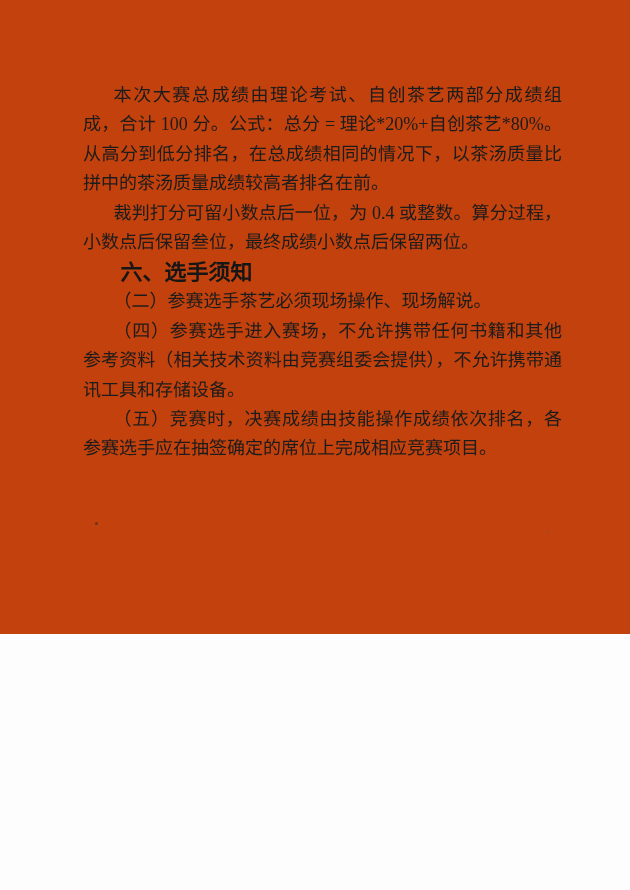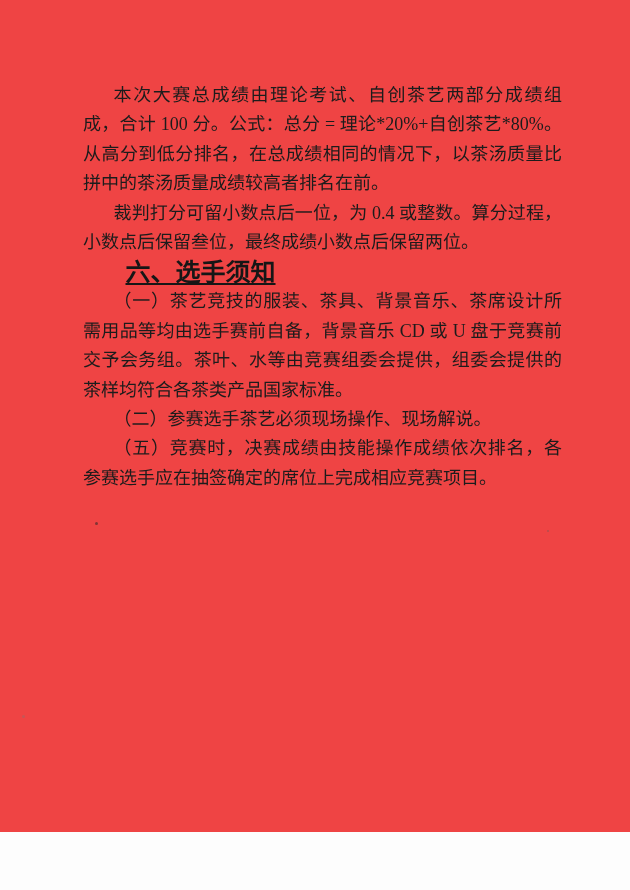--- a/index.html
+++ b/index.html
@@ -3,22 +3,22 @@
 <meta charset="utf-8">
 <style>
   html, body {
     margin: 0;
     padding: 0;
     background: #fdfdfd;
   }
   .page {
     position: relative;
     width: 630px;
-    height: 832px;
-    background: #ef4444;
+    height: 634px;
+    background: #c2410c;
     overflow: hidden;
     font-family: "Liberation Serif", "DejaVu Serif", serif;
     color: #1c1c1c;
   }
   .content {
     position: absolute;
     top: 81px;
     left: 83px;
     width: 479px;
     font-size: 18px;
@@ -28,27 +28,26 @@
   }
   .content p {
     margin: 0;
     padding: 0;
     text-indent: 1.7em;
   }
   .section-heading {
     margin: 0;
     padding: 0;
     text-indent: 1.7em;
-    font-size: 25px;
+    font-size: 22px;
     line-height: 29.45px;
     font-weight: bold;
     font-family: "Liberation Sans", "DejaVu Sans", sans-serif;
     color: #161616;
     text-align: left;
-    text-decoration: underline;
   }
   .page-number {
     position: absolute;
     top: 833px;
     left: 512px;
     width: 50px;
     font-size: 16px;
     line-height: 20px;
     text-align: center;
     letter-spacing: 1px;
@@ -68,22 +67,22 @@
 <body>
 
 <div class="page">
 
   <div class="content">
     <p>本次大赛总成绩由理论考试、自创茶艺两部分成绩组成，合计 100 分。公式：总分 = 理论*20%+自创茶艺*80%。从高分到低分排名，在总成绩相同的情况下，以茶汤质量比拼中的茶汤质量成绩较高者排名在前。</p>
     <p>裁判打分可留小数点后一位，为 0.4 或整数。算分过程，小数点后保留叁位，最终成绩小数点后保留两位。</p>
 
     <h2 class="section-heading">六、选手须知</h2>
 
-    <p>（一）茶艺竞技的服装、茶具、背景音乐、茶席设计所需用品等均由选手赛前自备，背景音乐 CD 或 U 盘于竞赛前交予会务组。茶叶、水等由竞赛组委会提供，组委会提供的茶样均符合各茶类产品国家标准。</p>
     <p>（二）参赛选手茶艺必须现场操作、现场解说。</p>
+    <p>（四）参赛选手进入赛场，不允许携带任何书籍和其他参考资料（相关技术资料由竞赛组委会提供），不允许携带通讯工具和存储设备。</p>
     <p>（五）竞赛时，决赛成绩由技能操作成绩依次排名，各参赛选手应在抽签确定的席位上完成相应竞赛项目。</p>
   </div>
 
   <div class="page-number">- 9 -</div>
 
   <div class="speckle speckle-a"></div>
   <div class="speckle speckle-b"></div>
   <div class="speckle speckle-c"></div>
 
 </div>

